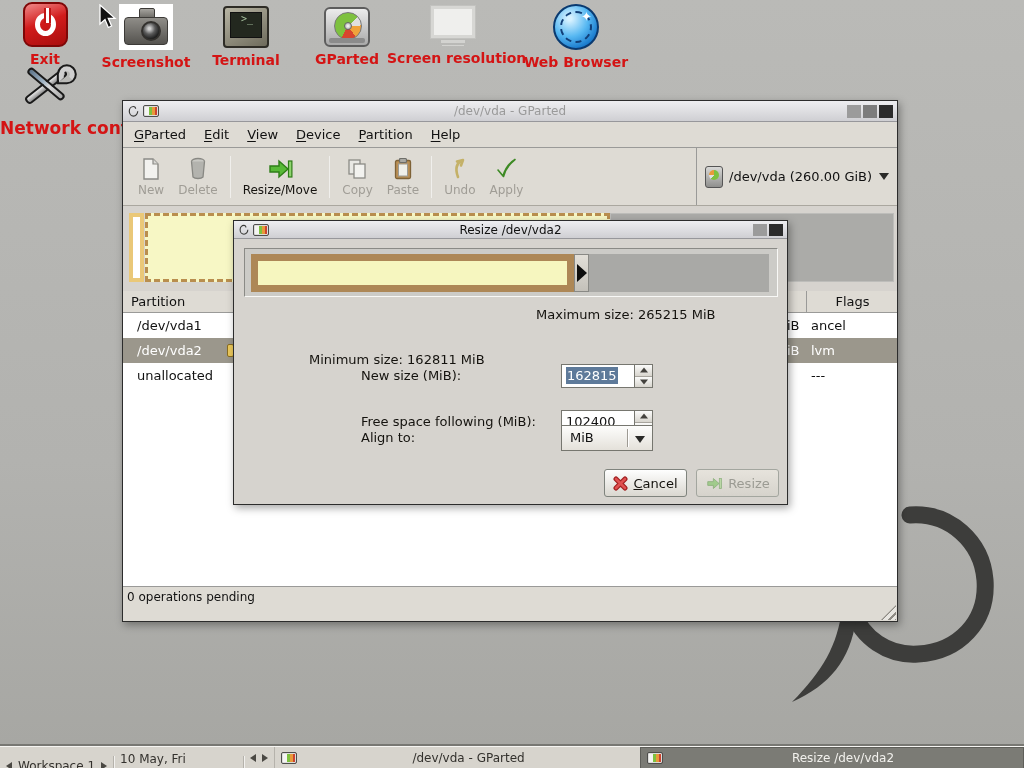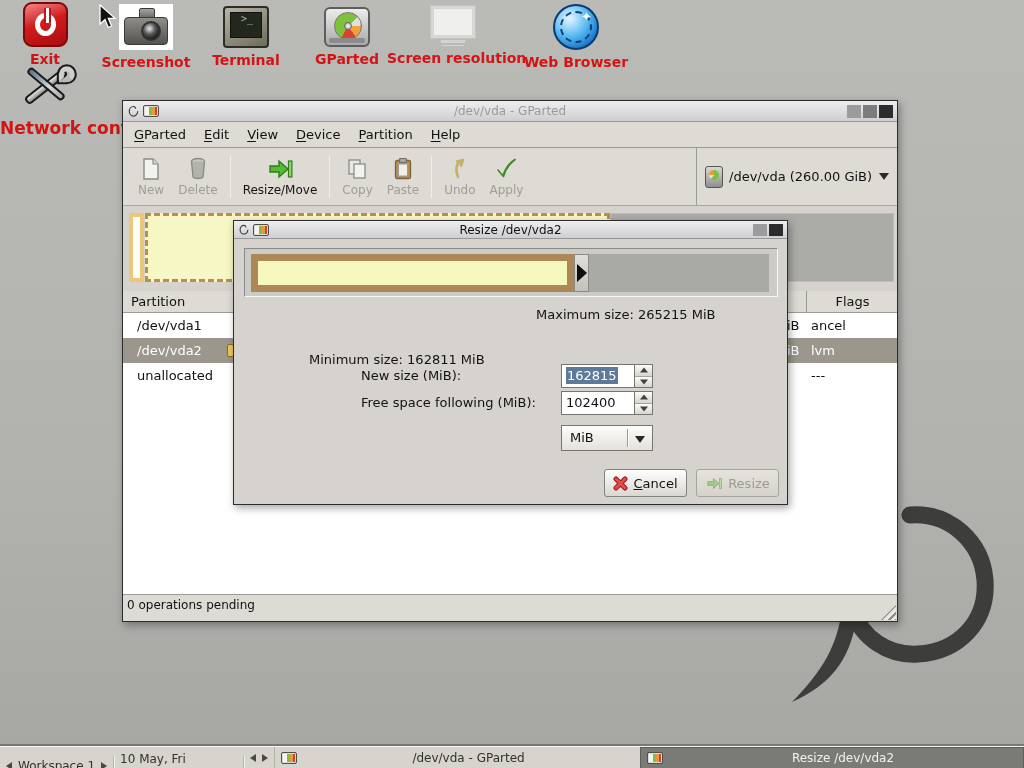--- a/index.html
+++ b/index.html
@@ -87,21 +87,21 @@
   .hc-part { left:0; width:111px; padding-left:8px; border-right:1px solid #9a9a98; }
   .hc-mid { left:111px; width:572px; }
   .hc-flags { left:683px; width:92px; text-align:center; border-left:1px solid #9a9a98; }
   .prow { position:relative; height:25px; font-size:13px; color:#111; }
   .prow .pname { position:absolute; left:14px; top:0; line-height:25px; }
   .prow .psize { position:absolute; left:664px; width:18px; line-height:25px; }
   .prow .pflags { position:absolute; left:688px; line-height:25px; }
   .prow.selected { background:#9b978c; color:#fff; }
   .keyicon { position:absolute; left:104px; top:6px; width:7px; height:13px; background:#ecc95c; border:1px solid #8a6d20; border-radius:2px; }
 
-  .statusbar { position:absolute; left:0; bottom:0; width:774px; height:27px; background:#dedbd4; border-top:1px solid #9a9a98; font-size:12px; color:#111; line-height:20px; padding-left:4px; }
+  .statusbar { position:absolute; left:0; bottom:0; width:774px; height:35px; background:#dedbd4; border-top:1px solid #9a9a98; font-size:12px; color:#111; line-height:20px; padding-left:4px; }
   .grip { position:absolute; right:1px; bottom:1px; width:15px; height:15px; clip-path:polygon(100% 0,100% 100%,0 100%); background:repeating-linear-gradient(135deg,#8e8b84 0 2px,#e8e6e1 2px 5px); }
 
   
   #dialog { left:233px; top:220px; width:555px; height:285px; z-index:20; }
   #dialog .tbar { height:18px; }
   #dialog .wtitle { color:#111; }
   .rwidget { position:absolute; left:10px; top:27px; width:534px; height:49px; background:#cccbc7; border-top:1px solid #8a8a86; border-left:1px solid #8a8a86; border-bottom:1px solid #f8f8f6; border-right:1px solid #f8f8f6; }
   .rw-part { position:absolute; left:6px; top:5px; width:323px; height:38px; border:7px solid #ad8756; background:#f6f6bf; }
   .rw-handle { position:absolute; left:329px; top:5px; width:15px; height:38px; background:linear-gradient(180deg,#e2dfd8,#c4c1ba); border:1px solid #898985; display:flex; align-items:center; justify-content:center; }
   .rw-handle:after { content:""; width:0; height:0; border-top:9px solid transparent; border-bottom:9px solid transparent; border-left:10px solid #0d0d0d; }
@@ -356,28 +356,31 @@
   </div>
 
   <div class="frow" style="top:143px;">
     <span class="flabel">New size (MiB):</span>
     <div class="entry"><span class="sel">162815</span></div>
     <div class="spin">
         <div class="up"></div>
         <div class="dn"></div>
       </div>
   </div>
-  <div class="frow" style="top:170px;">
+  <div class="frow" style="top:189px;">
     <span class="flabel">Free space following (MiB):</span>
     <div class="entry"><span>102400</span></div>
     <div class="spin">
         <div class="up"></div>
         <div class="dn"></div>
       </div>
   </div>
+  <div class="frow" style="top:204px; height:26px;">
+    <span class="flabel" style="line-height:26px;">Align to:</span>
+  </div>
   <div class="combo">
     <span>MiB</span>
     <div class="csep"></div>
     <div class="carr"></div>
   </div>
 
   <div class="gbtn" id="btn-cancel">
     <svg width="15" height="15" viewBox="0 0 15 15">
       <path d="M3 3 L12 12 M12 3 L3 12" stroke="#a02020" stroke-width="5" stroke-linecap="round"></path>
       <path d="M3 3 L12 12 M12 3 L3 12" stroke="#e05050" stroke-width="2.6" stroke-linecap="round"></path>

